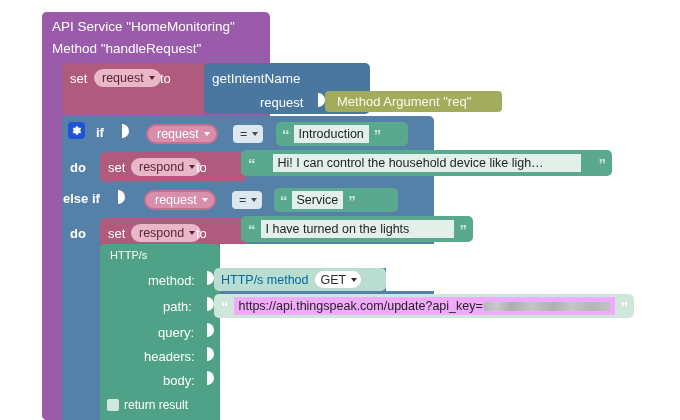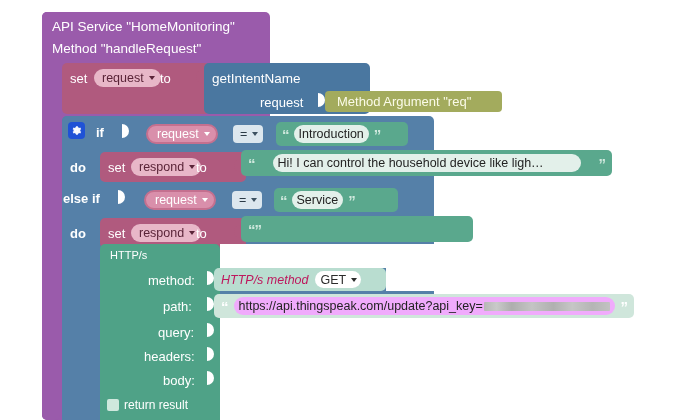--- a/index.html
+++ b/index.html
@@ -37,21 +37,21 @@
   .olive{background:#a3ab5d;border-radius:4px;}
   
   .green{background:#5aa88d;border-radius:5px;}
   .green-soft{background:#4fa287;border-radius:5px;}
   
   .mint{background:#b9ddd0;border-radius:5px;}
   
   .teal{background:#4fa287;border-radius:5px;}
   
   .field{
-    background:#e3f0ea;border-radius:9px;color:#232323;font-size:12.5px;
+    background:#e3f0ea;border-radius:0;color:#232323;font-size:12.5px;
     display:flex;align-items:center;padding:0 5px;height:18px;white-space:nowrap;
   }
   .field-white{
     background:#ffffff;border-radius:9px;color:#2b2b2b;font-size:12.5px;
     display:flex;align-items:center;padding:0 4px 0 6px;height:17px;white-space:nowrap;
   }
   
   .pill-pale{
     background:#dce7ee;border-radius:4px;color:#2b3b46;font-size:12.5px;
     display:flex;align-items:center;padding:0 5px 0 7px;height:18px;white-space:nowrap;
@@ -181,30 +181,31 @@
   <div class="blk lbl" style="left:108px;top:227px;">set</div>
   <div class="blk pill-rose" style="left:131px;top:224px;">
     <span>respond</span>
     <span class="caret"></span>
   </div>
   <div class="blk lbl" style="left:196px;top:227px;">to</div>
   <div class="blk plugL" style="left:234px;top:225px;background:#b05a7e;"></div>
 
   <div class="blk green" style="left:241px;top:216px;width:232px;height:26px;display:flex;align-items:center;padding:0 7px;">
     <span class="quote">“</span>
+    <span class="field" style="margin:0 6px;flex:1;">I have turned on the lights</span>
     <span class="quote">”</span>
   </div>
 
   <div class="blk teal" style="left:100px;top:244px;width:120px;height:176px;border-radius:5px 5px 0 0;"></div>
   <div class="blk lbl" style="left:110px;top:250px;font-size:11px;">HTTP/s</div>
 
   <div class="blk lbl" style="left:148px;top:274px;">method:</div>
   <div class="socket" style="left:207px;top:271px;"></div>
   <div class="blk mint" style="left:214px;top:268px;width:172px;height:23px;display:flex;align-items:center;padding:0 7px;">
-    <span style="color:#be185d;font-size:12.5px;font-style:italic;">HTTP/s method</span>
+    <span style="color:#0369a1;font-size:12.5px;">HTTP/s method</span>
     <span class="field-white" style="margin-left:6px;">
       <span>GET</span>
       <span class="caret dk"></span>
     </span>
   </div>
 
   <div class="blk lbl" style="left:163px;top:300px;">path:</div>
   <div class="socket" style="left:207px;top:297px;"></div>
   <div class="blk green-soft" style="left:214px;top:294px;width:420px;height:24px;display:flex;align-items:center;padding:0 7px;background:#cfe6db;">
     <span class="quote" style="color:#ffffff;">“</span>

